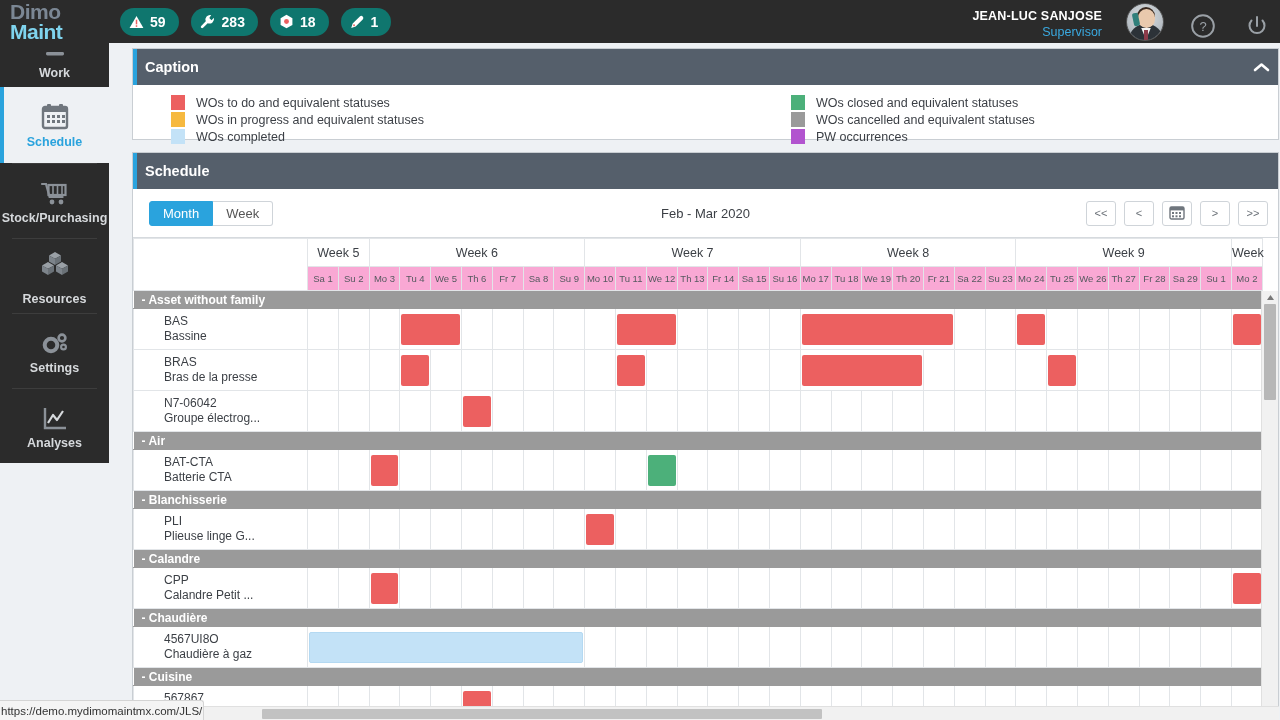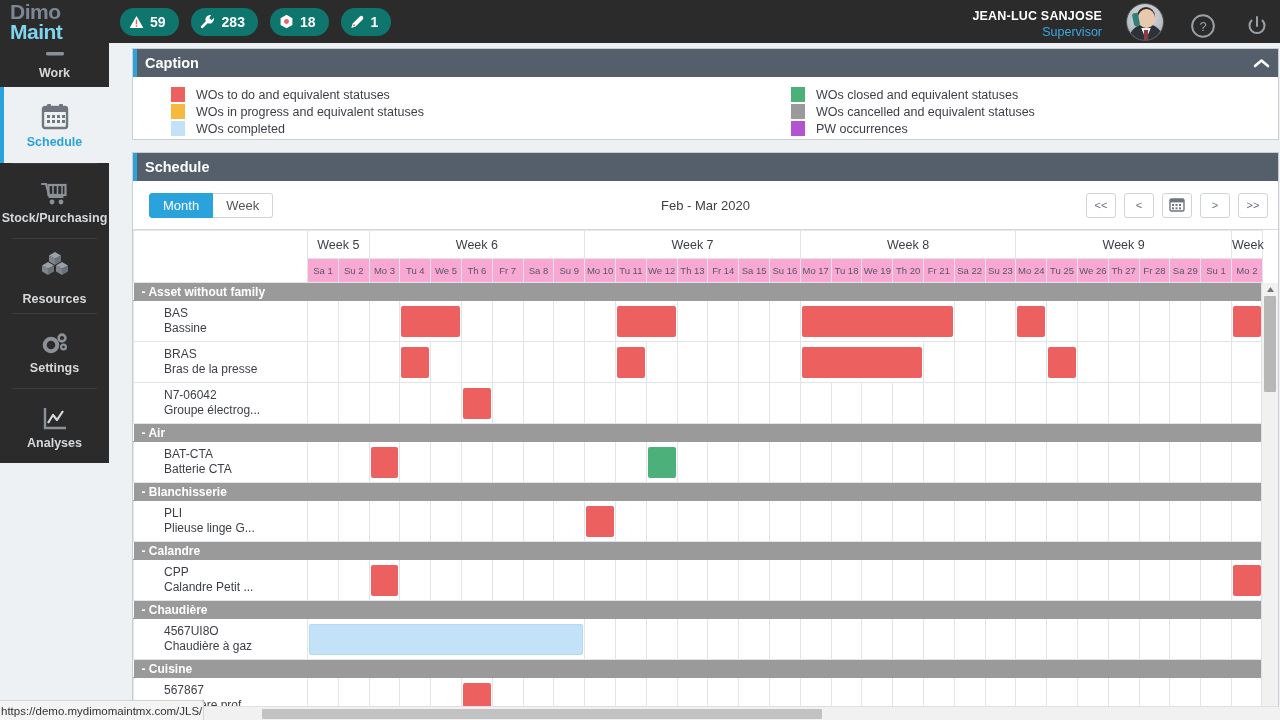--- a/index.html
+++ b/index.html
@@ -57,21 +57,21 @@
   .nav-item.active {
     background: #eef1f4; color: #2aa3dd;
   }
   .nav-item.active::after {
     content:""; position:absolute; left:0; top:0; width:4px; height:100%; background:#2aa3dd;
   }
   .nav-ico { height: 30px; display: flex; align-items: flex-end; }
   
   .panel { position: absolute; background: #fff; border: 1px solid #c9ced3; }
   .panel-head {
-    height: 28px; background: #555f6b; color: #fff; display: flex; align-items: center;
+    height: 36px; background: #555f6b; color: #fff; display: flex; align-items: center;
     font-size: 14.5px; font-weight: bold; padding-left: 12px; position: relative;
   }
   .panel-head::before {
     content:""; position:absolute; left:0; top:0; width:4px; height:100%; background:#2aa3dd;
   }
   .collapse-btn { margin-left:auto; width: 34px; height: 28px; display:flex; align-items:center; justify-content:center; cursor:pointer;}
   
   #caption-panel { left: 132px; top: 48px; width: 1147px; height: 92px; }
   .caption-body { display: flex; padding: 10px 0 0 38px; }
   .cap-col { width: 480px; }

